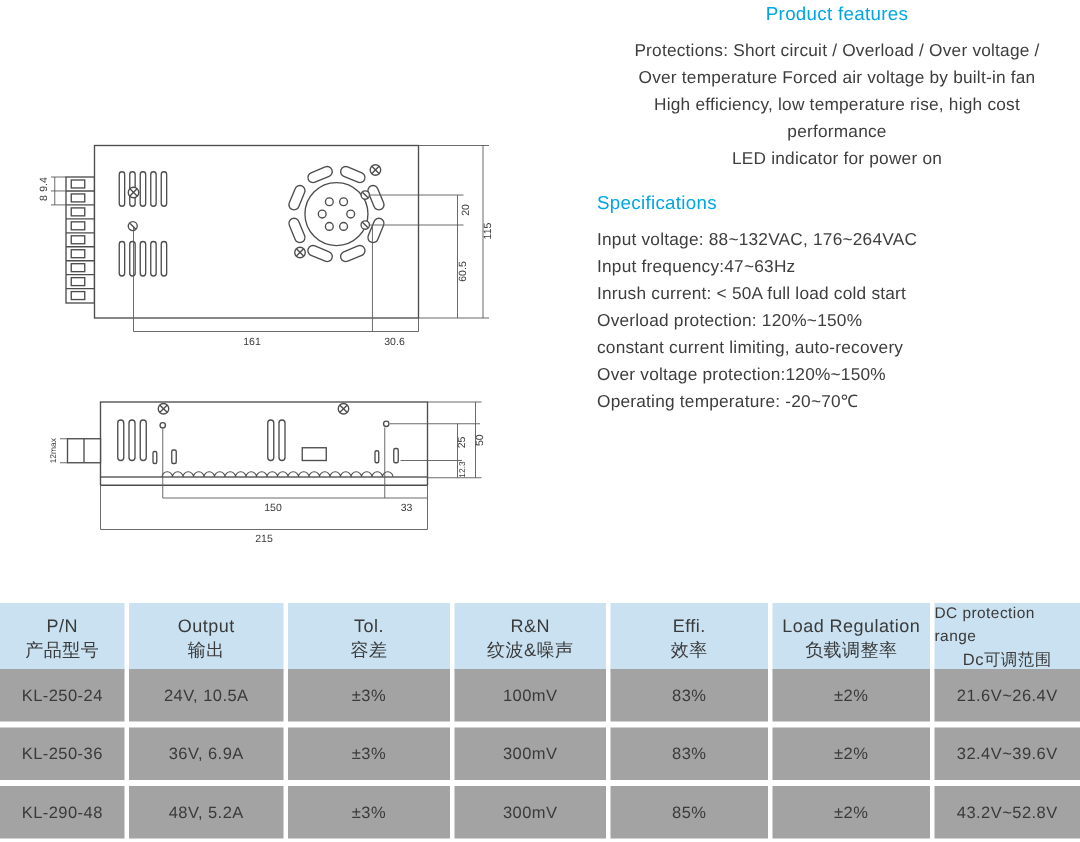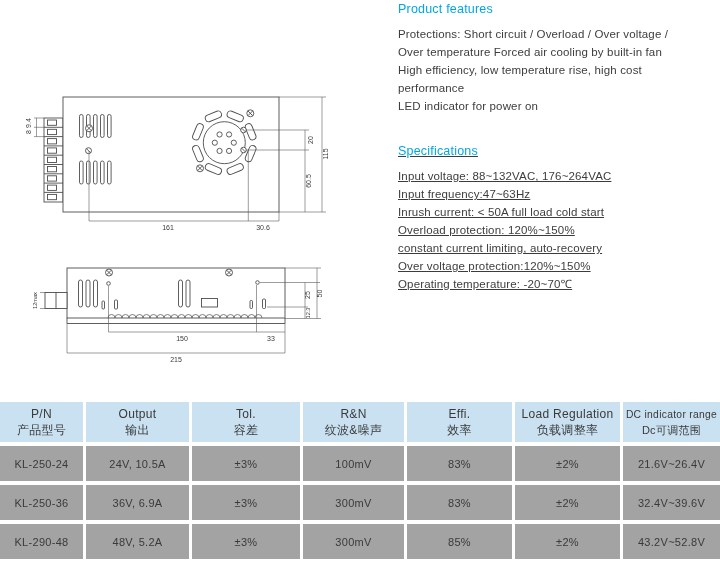--- a/index.html
+++ b/index.html
@@ -3,22 +3,22 @@
 <meta charset="utf-8">
 <style>
   * { margin:0; padding:0; box-sizing:border-box; }
   html,body { background:#fff; }
   .page {
     position:relative; width:720px; height:561px; background:#fff;
     font-family:"Liberation Sans", sans-serif; color:#3c3c3c; overflow:hidden;
   }
   
   .textcol { position:absolute; left:398px; width:320px; }
-  .features { top:2px; }
-  .specs { top:144px;text-decoration:underline; }
+  .features { top:2px;text-align:center; }
+  .specs { top:128px; }
   .sec-title { font-size:12.5px; font-weight:400; color:#00a6e4; letter-spacing:.2px; margin-bottom:9px; }
   .bodyline { font-size:11.5px; line-height:18px; color:#3d3d3d; letter-spacing:.15px; white-space:nowrap; }
   
   .draw { position:absolute; }
   .draw-top { left:20px; top:85px; }
   .draw-side { left:20px; top:245px; }
   svg text { font-family:"Liberation Sans", sans-serif; fill:#3a3a3a; }
   .dim { font-size:7px; }
   .dim-sm { font-size:5.6px; }
   
@@ -208,21 +208,21 @@
       <text class="dim" x="162" y="95.5" text-anchor="middle">150</text>
       <text class="dim" x="251" y="95.5" text-anchor="middle">33</text>
       <text class="dim" x="156" y="116.5" text-anchor="middle">215</text>
       <text class="dim-sm" x="17" y="55.5" text-anchor="middle" transform="rotate(-90 17 55.5)">12max</text>
     </g>
   </svg>
 
   <div class="textcol features">
     <div class="sec-title">Product features</div>
     <div class="bodyline">Protections: Short circuit / Overload / Over voltage /</div>
-    <div class="bodyline">Over temperature Forced air cooling by built-in fan</div>
+    <div class="bodyline">Over temperature Forced air voltage by built-in fan</div>
     <div class="bodyline">High efficiency, low temperature rise, high cost</div>
     <div class="bodyline">performance</div>
     <div class="bodyline">LED indicator for power on</div>
   </div>
 
   <div class="textcol specs">
     <div class="sec-title">Specifications</div>
     <div class="bodyline">Input voltage:  88~132VAC, 176~264VAC</div>
     <div class="bodyline">Input frequency:47~63Hz</div>
     <div class="bodyline">Inrush current:  &lt; 50A full load cold start</div>
@@ -252,21 +252,21 @@
         </div>
       <div class="cell">
           <span class="hd-en">Effi.</span>
           <span class="hd-zh">效率</span>
         </div>
       <div class="cell">
           <span class="hd-en">Load Regulation</span>
           <span class="hd-zh">负载调整率</span>
         </div>
       <div class="cell small">
-          <span class="hd-en">DC indicator range</span>
+          <span class="hd-en">DC protection range</span>
           <span class="hd-zh">Dc可调范围</span>
         </div>
     </div>
     <div class="trow">
       <div class="cell">KL-250-24</div>
       <div class="cell">24V, 10.5A</div>
       <div class="cell">±3%</div>
       <div class="cell">100mV</div>
       <div class="cell">83%</div>
       <div class="cell">±2%</div>

